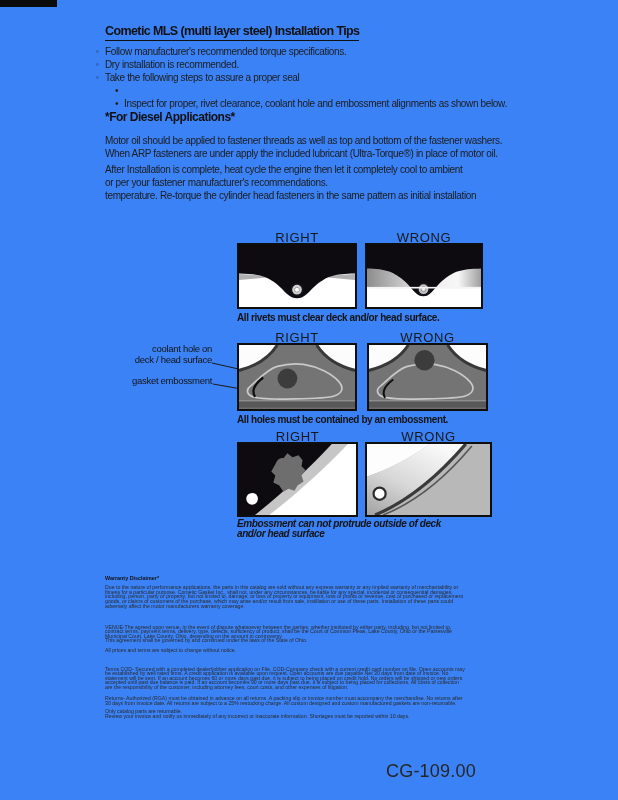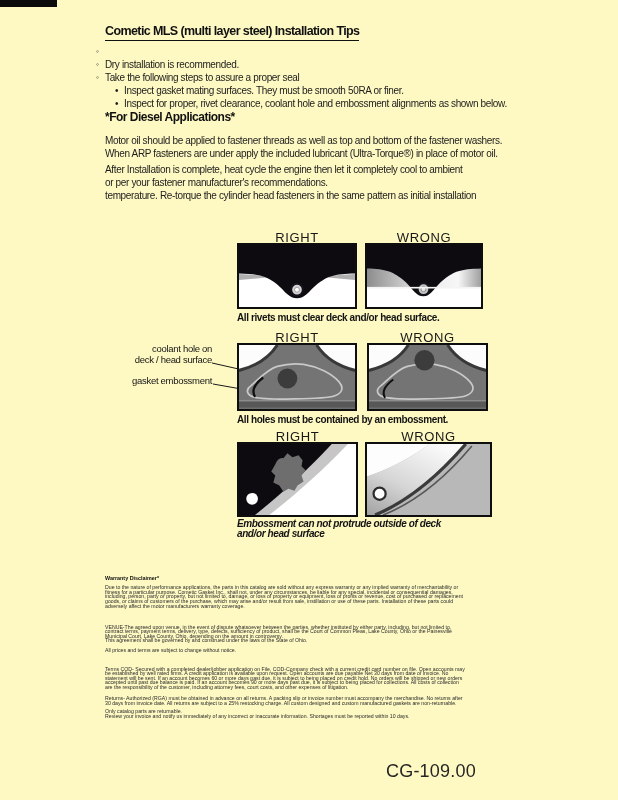--- a/index.html
+++ b/index.html
@@ -1,16 +1,16 @@
 <!DOCTYPE html>
 <html><head>
 <meta charset="utf-8">
 <style>
   html,body { margin:0; padding:0; background:#ffffff; }
-  .page { position:relative; width:618px; height:800px; background:#fef9c3;
+  .page { position:relative; width:618px; height:800px; background:#3b82f6;
           font-family:"Liberation Sans", sans-serif; color:#1c1c1c; overflow:hidden; }
   .abs { position:absolute; }
 
   .corner-mark { left:0; top:0; width:57px; height:7px; background:#0b0b0b; }
 
   .title { left:105px; top:24px; font-weight:bold; font-size:12.5px; letter-spacing:-0.6px;
            color:#111; border-bottom:1.6px solid #111; padding-bottom:2px; white-space:nowrap; }
 
   .bullets { left:96px; top:45px; font-size:10px; letter-spacing:-0.35px; }
   .b { display:flex; line-height:13px; white-space:nowrap; }
@@ -43,32 +43,32 @@
 
 <div class="page">
 
   <div class="abs corner-mark"></div>
 
   <div class="abs title">Cometic MLS (multi layer steel) Installation Tips</div>
 
   <div class="abs bullets">
     <div class="b lvl1">
         <span class="mk">◦</span>
+        <span>Follow manufacturer's recommended torque specifications.</span>
       </div>
     <div class="b lvl1">
         <span class="mk">◦</span>
         <span>Dry installation is recommended.</span>
       </div>
     <div class="b lvl1">
         <span class="mk">◦</span>
         <span>Take the following steps to assure a proper seal</span>
       </div>
     <div class="b lvl2">
         <span class="mk">•</span>
-        <span>Inspect gasket mating surfaces.  They must be smooth 50RA or finer.</span>
       </div>
     <div class="b lvl2">
         <span class="mk">•</span>
         <span>Inspect for proper, rivet clearance, coolant hole and embossment alignments as shown below.</span>
       </div>
   </div>
 
   <div class="abs diesel-h">*For Diesel Applications*</div>
 
   <div class="abs para" style="top:134px;">

